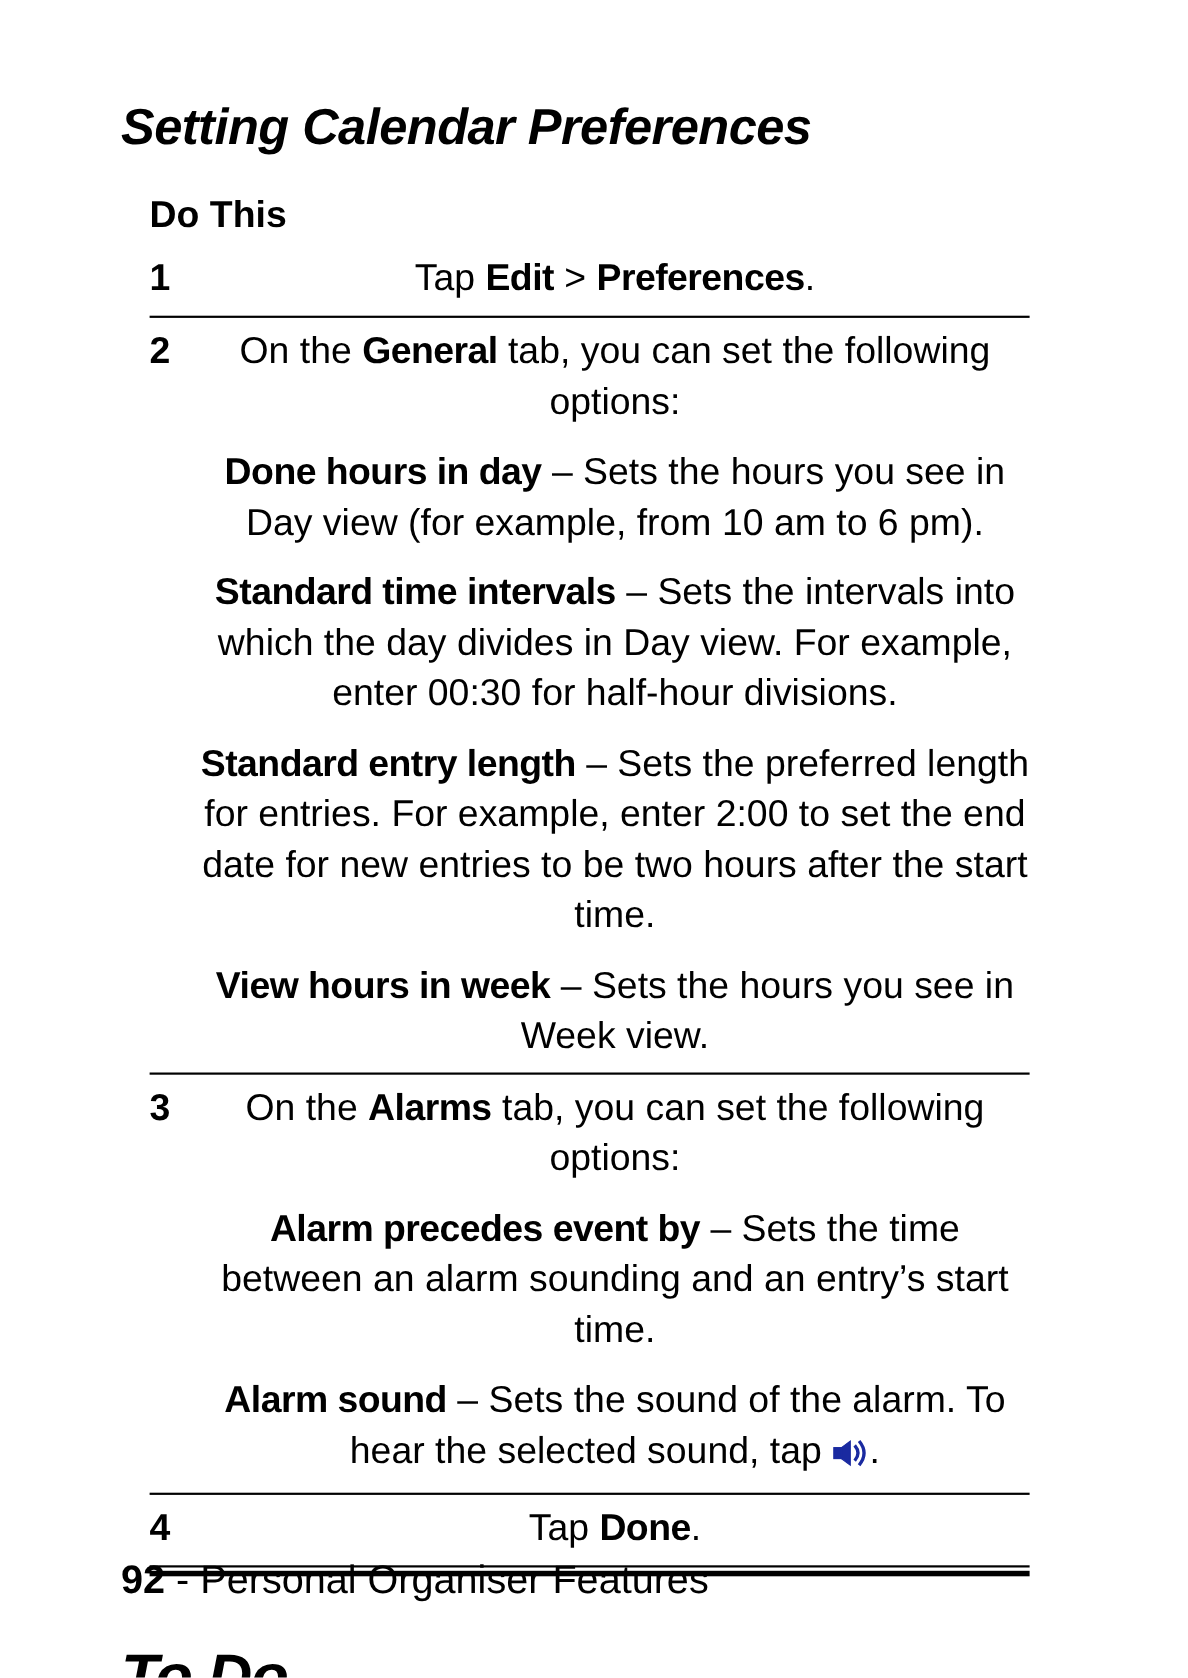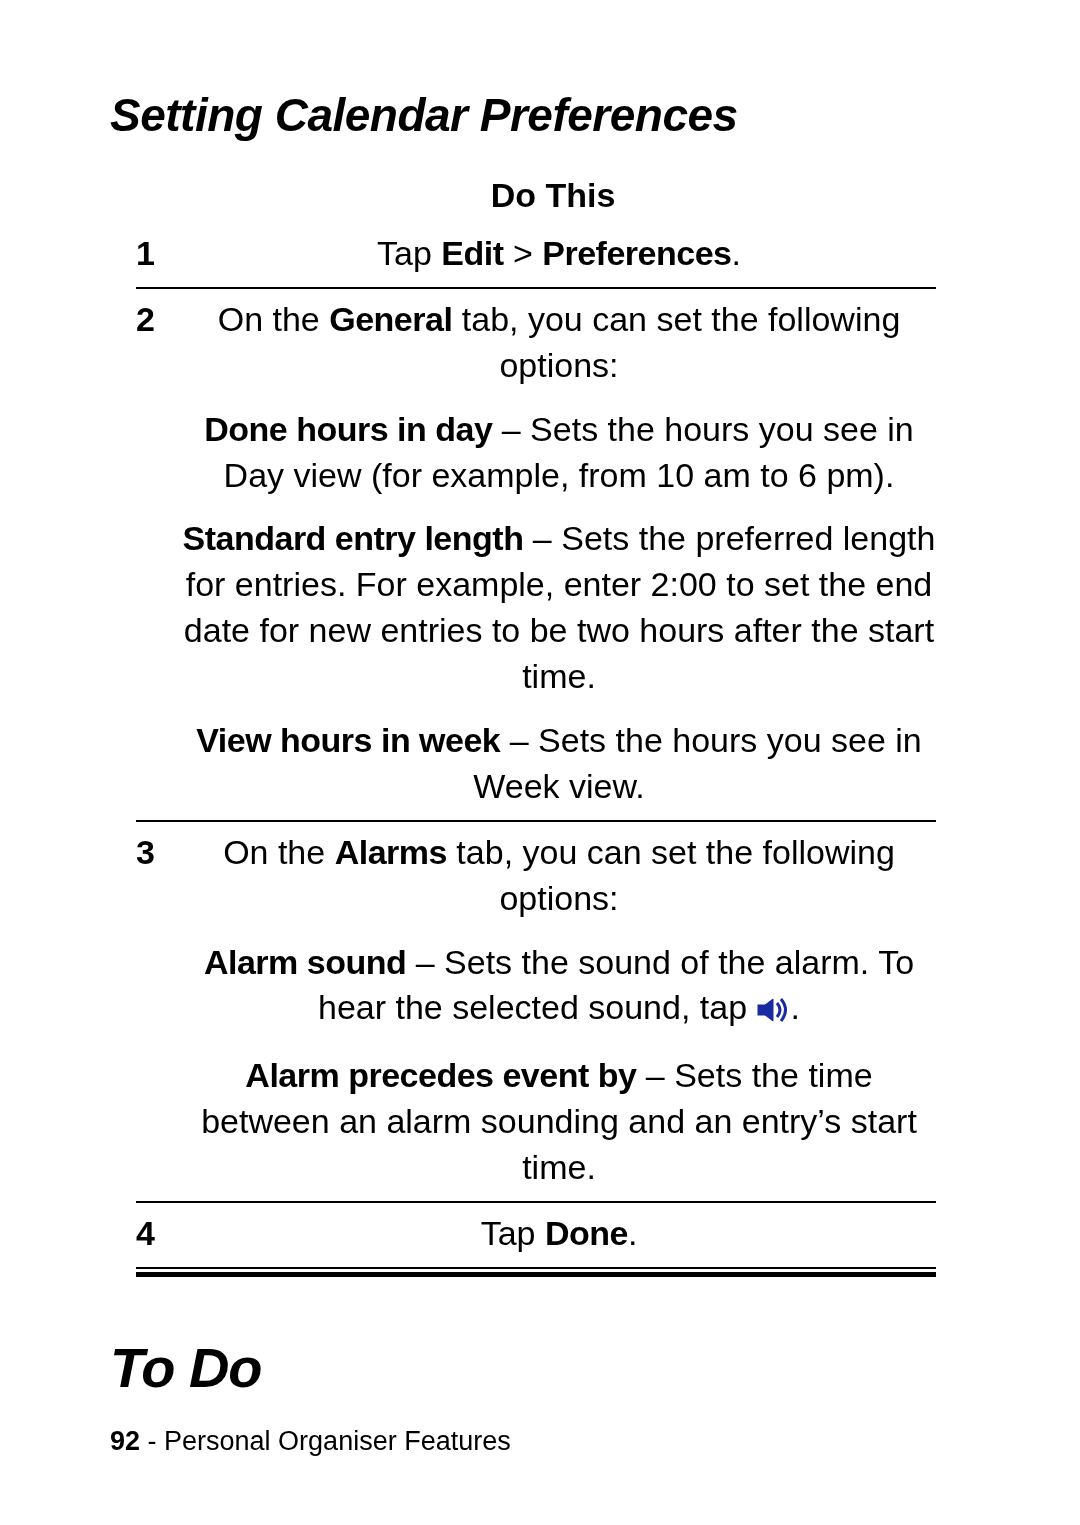--- a/index.html
+++ b/index.html
@@ -24,21 +24,20 @@
     font-style: italic;
     font-size: 46px;
     letter-spacing: -0.5px;
     margin: 0 0 34px 0;
   }
   .table-head {
     font-family: Arial, Helvetica, sans-serif;
     font-weight: 700;
     font-size: 34px;
     margin: 12px 0 8px 26px;
-    text-align: center;
   }
   .steps {
     margin: 0 0 0 26px;
     width: 800px;
   }
   .step {
     display: flex;
     align-items: flex-start;
     padding: 8px 0 10px 0;
   }
@@ -84,21 +83,21 @@
     font-weight: 700;
     font-style: italic;
     font-size: 56px;
     letter-spacing: -1px;
     margin: 58px 0 10px 0;
   }
   .footer {
     position: absolute;
     left: 110px;
     bottom: 68px;
-    font-size: 27px;
+    font-size: 36px;
   }
   .footer .pnum {
     font-weight: 700;
   }
   .speaker-icon {
     display: inline-block;
     vertical-align: -4px;
   }
 </style>
 </head>
@@ -124,46 +123,49 @@
     <div class="step">
       <div class="step-num">2</div>
       <div class="step-body">
         <p>
           <span>On the </span><span class="condensed-bold">General</span><span> tab, you can set the following options:</span>
         </p>
         <p>
           <span class="condensed-bold">Done hours in day</span><span> – Sets the hours you see in Day view (for example, from 10 am to 6 pm).</span>
         </p>
         <p>
+          <span class="condensed-bold">Standard time intervals</span><span> – Sets the intervals into which the day divides in Day view. For example, enter 00:30 for half-hour divisions.</span>
+        </p>
+        <p>
           <span class="condensed-bold">Standard entry length</span><span> – Sets the preferred length for entries. For example, enter 2:00 to set the end date for new entries to be two hours after the start time.</span>
         </p>
         <p>
           <span class="condensed-bold">View hours in week</span><span> – Sets the hours you see in Week view.</span>
         </p>
       </div>
     </div>
 
     <div class="step">
       <div class="step-num">3</div>
       <div class="step-body">
         <p>
           <span>On the </span><span class="condensed-bold">Alarms</span><span> tab, you can set the following options:</span>
         </p>
         <p>
+          <span class="condensed-bold">Alarm precedes event by</span><span> – Sets the time between an alarm sounding and an entry’s start time.</span>
+        </p>
+        <p>
           <span class="condensed-bold">Alarm sound</span><span> – Sets the sound of the alarm. To hear the selected sound, tap </span><span class="speaker-icon"><svg width="34" height="26" viewBox="0 0 34 26">
                 <g fill="#1a2aa0" stroke="#1a2aa0" stroke-width="1">
                   <rect x="1" y="8" width="7" height="10" fill="#1a2aa0"></rect>
                   <polygon points="8,8 16,2 16,24 8,18" fill="#1a2aa0"></polygon>
                   <path d="M20 6 Q26 13 20 20" fill="none" stroke-width="3"></path>
                   <path d="M24 2 Q33 13 24 24" fill="none" stroke-width="3"></path>
                 </g>
               </svg></span><span>.</span>
-        </p>
-        <p>
-          <span class="condensed-bold">Alarm precedes event by</span><span> – Sets the time between an alarm sounding and an entry’s start time.</span>
         </p>
       </div>
     </div>
 
     <div class="step">
       <div class="step-num">4</div>
       <div class="step-body">
         <p>
           <span>Tap </span><span class="condensed-bold">Done</span><span>.</span>
         </p>

